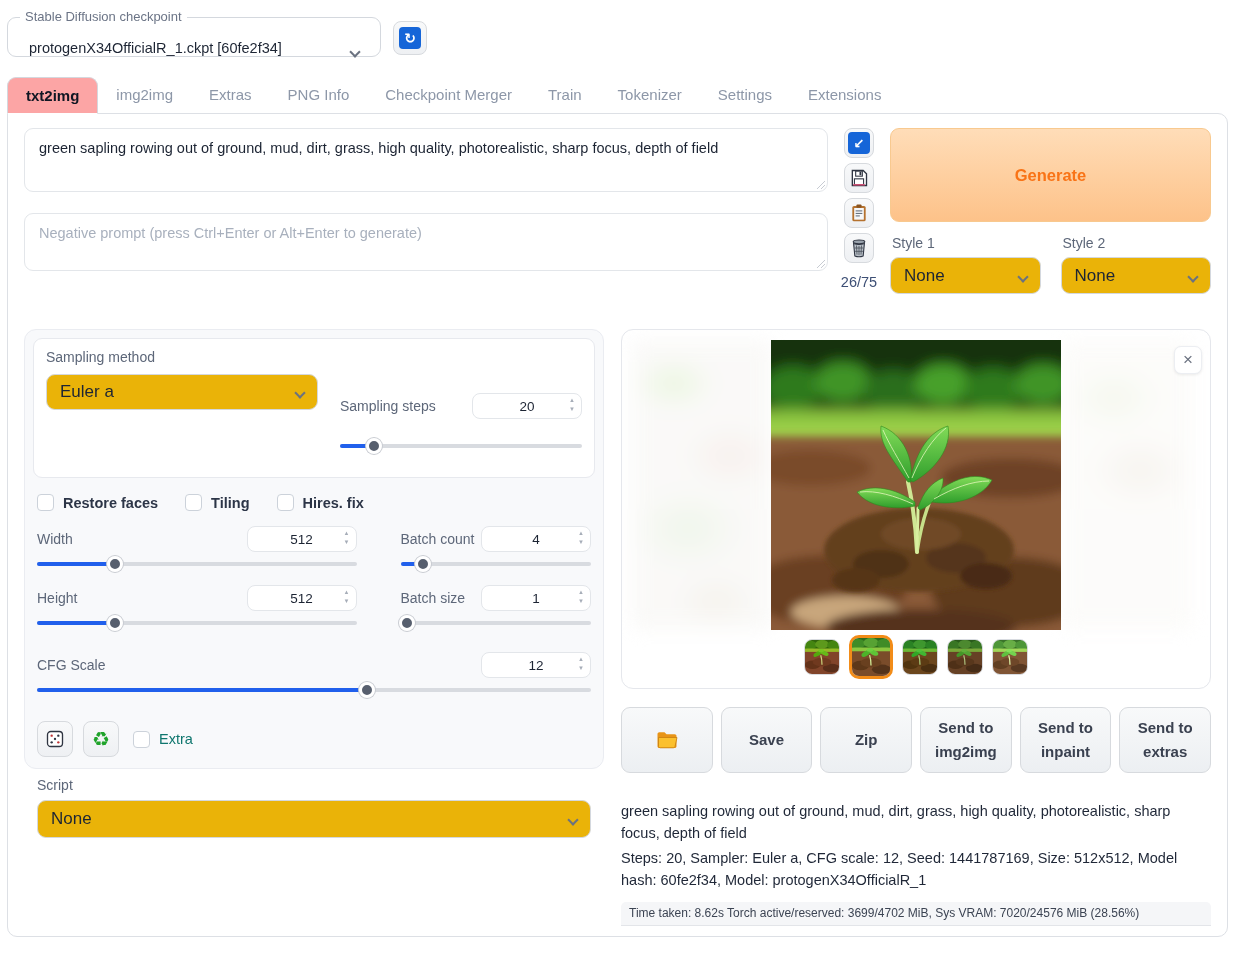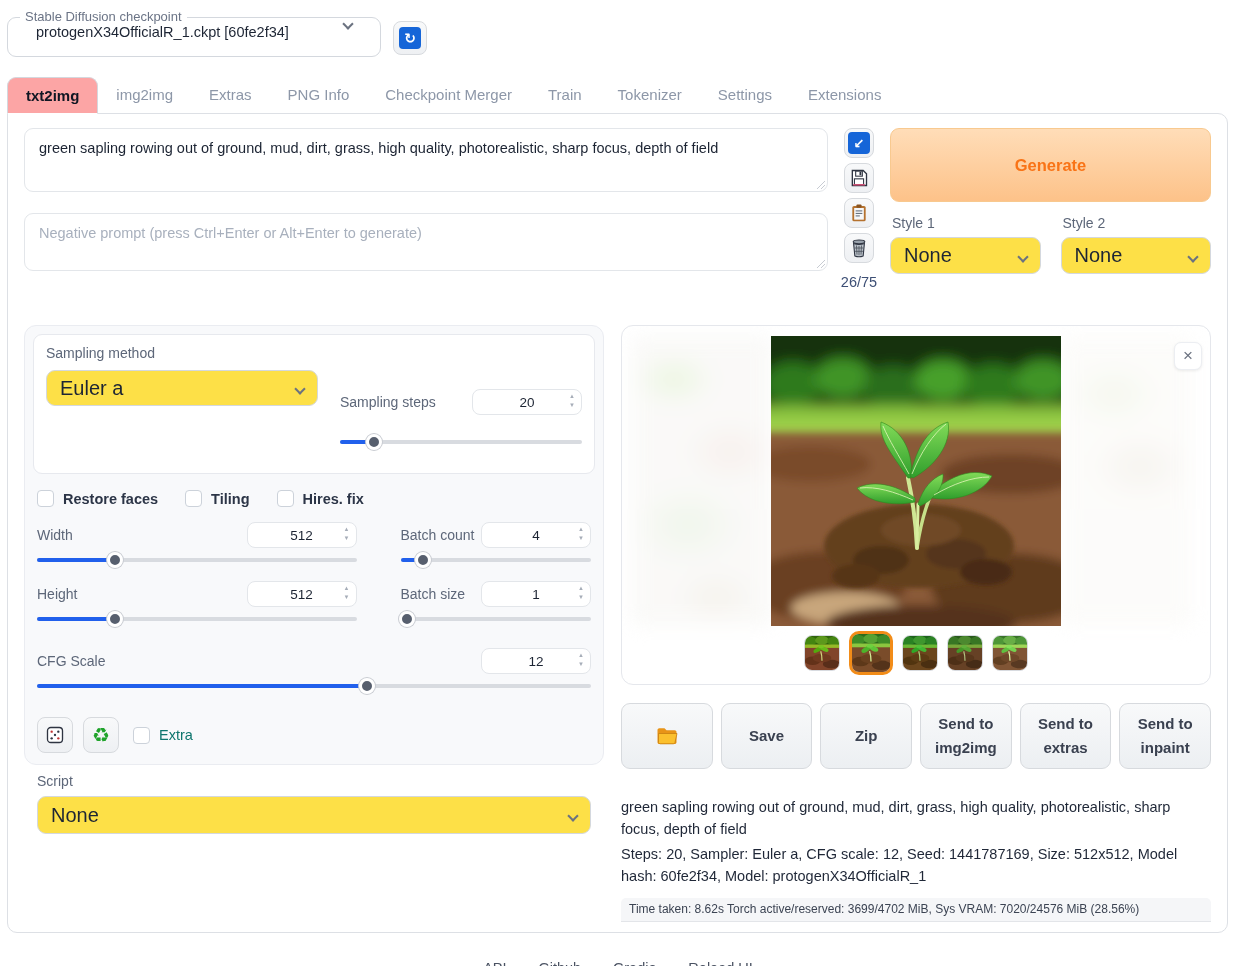--- a/index.html
+++ b/index.html
@@ -9,22 +9,22 @@
     font-family:"Liberation Sans","DejaVu Sans",sans-serif;
     color:#1c2433; font-size:14px;
   }
   
   .header { display:flex; align-items:flex-start; padding:8px 0 0 7px; }
   .fieldbox { position:relative; border:1px solid #d4d8de; border-radius:9px; background:#fff; }
   .fieldbox .legend {
     position:absolute; top:-9px; left:12px; background:#fff; padding:0 5px;
     font-size:13px; color:#6b7486; white-space:nowrap;
   }
-  .ckpt-box { width:374px; height:40px; margin-top:9px; display:flex; align-items:flex-start;
-    justify-content:space-between; padding:0 28px; cursor:pointer;gap:22px; }
+  .ckpt-box { width:374px; height:40px; margin-top:9px; display:flex; align-items:flex-end;
+    justify-content:space-between; padding:0 21px; cursor:pointer;gap:22px; }
   .ckpt-box .val { font-size:14.5px; color:#1d2534; padding-top:6px;}
   .chev { width:8px; height:8px; border-left:2px solid #6b7280; border-bottom:2px solid #6b7280;
     transform:rotate(-45deg); margin-top:2px; flex:none; }
   .toolbtn {
     width:34px; height:34px; border:1px solid #d7dade; border-radius:8px;
     background:linear-gradient(180deg,#f8f9fa,#eef0f3);
     display:flex; align-items:center; justify-content:center; cursor:pointer;
   }
   .refresh-btn { margin-left:12px; margin-top:13px; }
   .bluesq { width:22px; height:22px; background:#1565d8; border-radius:4px; color:#fff;
@@ -58,31 +58,31 @@
     background:repeating-linear-gradient(135deg,transparent 0 2px,#b9bec7 2px 3px);
     clip-path:polygon(100% 0,100% 100%,0 100%); opacity:.8; }
   .icons-col { width:34px; display:flex; flex-direction:column; gap:5px; align-items:center; }
   .minibtn { width:30px; height:30px; border:1px solid #d7dade; border-radius:8px;
     background:linear-gradient(180deg,#f8f9fa,#eef0f3); display:flex; align-items:center;
     justify-content:center; cursor:pointer; }
   .minibtn svg { display:block; }
   .token-count { margin-top:6px; font-size:14.5px; color:#3d4f75; }
   .gen-col { width:321px; }
   .generate-btn {
-    width:100%; height:74px; border:1px solid #f8c98f; border-radius:9px;
+    width:100%; height:94px; border:1px solid #f8c98f; border-radius:9px;
     background:linear-gradient(180deg,#ffddb8,#fdc289);
     color:#f97316; font-weight:bold; font-size:16.5px; cursor:pointer;
     display:flex; align-items:center; justify-content:center; font-family:inherit;
   }
   .styles-row { display:flex; gap:20px; margin-top:13px; }
   .style-item { flex:1; }
   .style-label { font-size:14px; color:#5d6779; margin:0 0 6px 2px; }
-  .selectbox { height:37px; border:1px solid #d4d8de; border-radius:9px; background:#fde047;
+  .selectbox { height:37px; border:1px solid #d4d8de; border-radius:9px; background:#eab308;
     display:flex; align-items:center; justify-content:space-between; padding:0 13px;
-    cursor:pointer; font-size:20px; color:#1d2534;text-align:center; }
+    cursor:pointer; font-size:17px; color:#1d2534;text-align:center; }
   
   .content { display:flex; gap:17px; margin-top:35px; }
   .params-panel {
     width:580px; background:#f8f9fb; border:1px solid #eaecf1; border-radius:12px;
     padding:8px 8px 24px 8px; height:440px;
   }
   .sampling-card { background:#fff; border:1px solid #e7e9ee; border-radius:9px; padding:10px 12px 22px 12px; }
   .samp-row1 { display:flex; }
   .samp-left { width:272px; }
   .samp-right { flex:1; padding-left:22px;margin-top:44px; }
@@ -560,22 +560,22 @@
       <div class="actions">
         <button class="abtn">
           <svg width="24" height="24" viewBox="0 0 24 24">
             <path d="M2.5 6c0-1 .8-1.8 1.8-1.8h5.2l2 2h8.2c1 0 1.8.8 1.8 1.8v10.2c0 1-.8 1.8-1.8 1.8H4.3c-1 0-1.8-.8-1.8-1.8z" fill="#e89417"></path>
             <path d="M3.5 9.5h18.5l-2 9c-.2.8-.9 1.3-1.7 1.3H5.2c-.8 0-1.5-.5-1.7-1.3z" fill="#fbc02d" stroke="#c87d10" stroke-width="0.8"></path>
           </svg>
         </button>
         <button class="abtn">Save</button>
         <button class="abtn">Zip</button>
         <button class="abtn">Send to img2img</button>
+        <button class="abtn">Send to inpaint</button>
         <button class="abtn">Send to extras</button>
-        <button class="abtn">Send to inpaint</button>
       </div>
 
       <div class="info">
         <div class="info-prompt">green sapling rowing out of ground, mud, dirt, grass, high quality, photorealistic, sharp focus, depth of field</div>
         <div class="info-params">Steps: 20, Sampler: Euler a, CFG scale: 12, Seed: 1441787169, Size: 512x512, Model hash: 60fe2f34, Model: protogenX34OfficialR_1</div>
         <div class="info-time">Time taken: 8.62s  Torch active/reserved: 3699/4702 MiB, Sys VRAM: 7020/24576 MiB (28.56%)</div>
       </div>
     </div>
   </div>
 </div>

